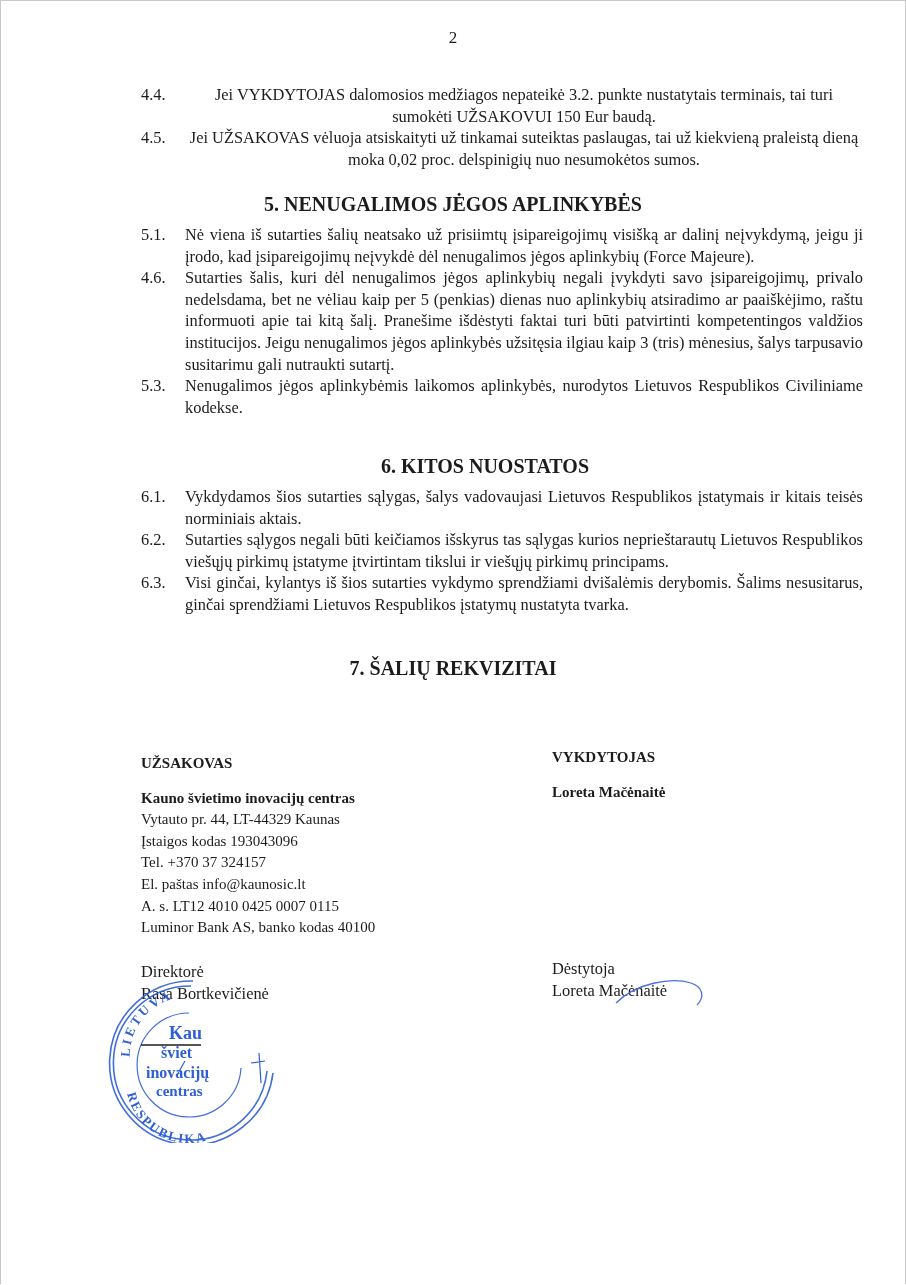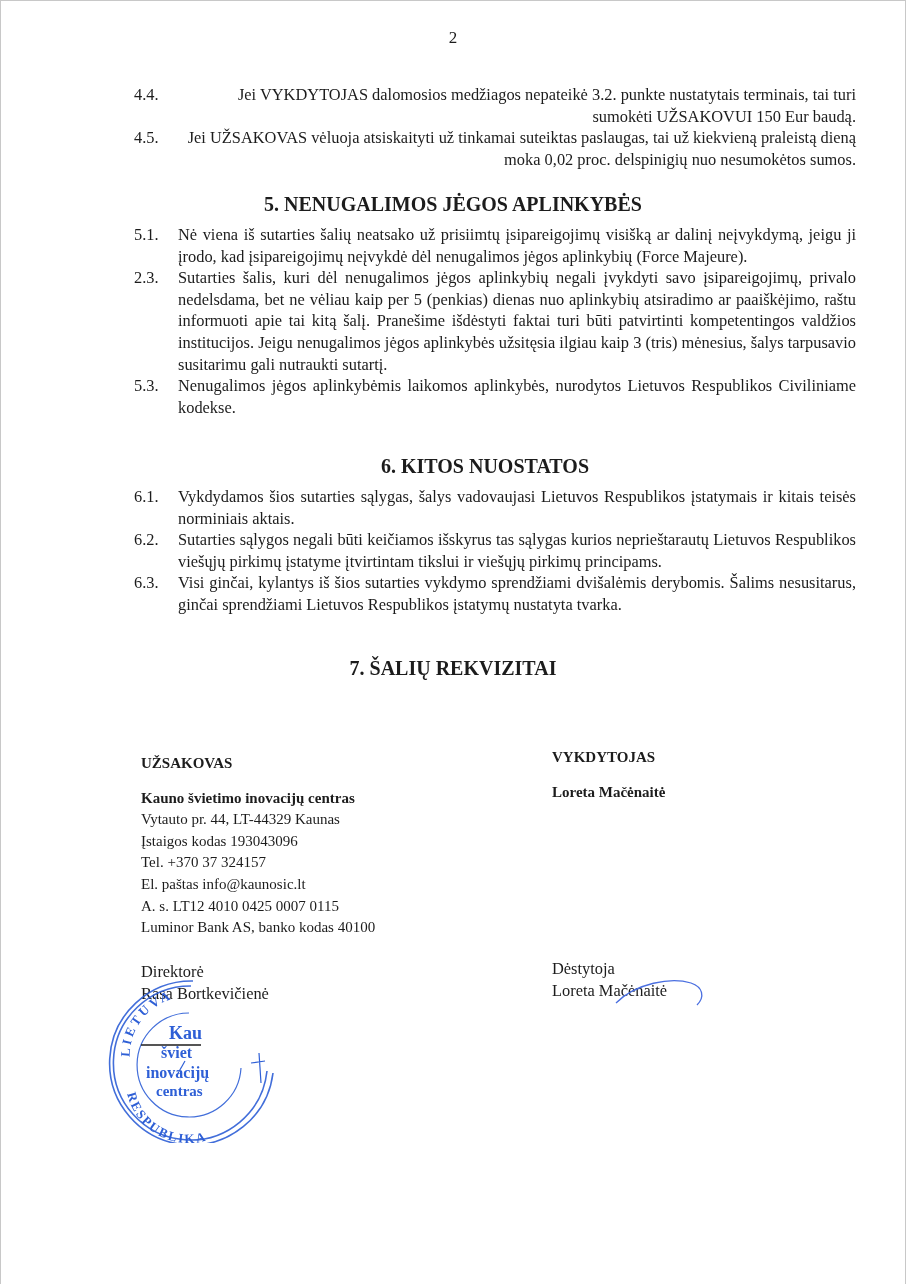--- a/index.html
+++ b/index.html
@@ -4,25 +4,25 @@
 <style>
   html, body { margin: 0; padding: 0; background: #ffffff; }
   body { width: 906px; height: 1285px; position: relative; overflow: hidden; }
   .page {
     position: absolute; left: 0; top: 0; width: 904px; height: 1283px;
     border: 1px solid #c8c8c8; border-bottom: none; background: #fff;
     font-family: "Liberation Serif", "DejaVu Serif", serif;
     color: #1c1c1c;
   }
   .page-number { position: absolute; top: 27px; left: 0; width: 100%; text-align: center; font-size: 17px; }
-  .section { position: absolute; left: 133px; width: 722px; }
+  .section { position: absolute; left: 140px; width: 722px; }
   .item { display: flex; font-size: 16.4px; line-height: 21.6px; }
   .item-num { width: 44px; flex: none; }
   .item-text { flex: 1; text-align: justify; }
-  .item-text.left { text-align: right; }
+  .item-text.left { text-align: center; }
   .heading { text-align: center; font-weight: bold; font-size: 20px; position: absolute; left: 0; width: 100%; }
   .party { position: absolute; font-size: 15px; line-height: 21.6px; }
   .party .role { font-weight: bold; margin-bottom: 13px; }
   .party .org { font-weight: bold; }
   .sig { position: absolute; font-size: 16.4px; line-height: 21.6px; }
   .stamp { position: absolute; left: 100px; top: 972px; width: 175px; height: 170px; }
   .signature-stroke { position: absolute; }
 </style>
 </head>
 <body>
@@ -42,21 +42,21 @@
     </div>
   </div>
 
   <div class="heading" style="top:192px;">5. NENUGALIMOS JĖGOS APLINKYBĖS</div>
   <div class="section" style="top:223px;">
     <div class="item">
       <span class="item-num">5.1.</span>
       <span class="item-text">Nė viena iš sutarties šalių neatsako už prisiimtų įsipareigojimų visišką ar dalinį neįvykdymą, jeigu ji įrodo, kad įsipareigojimų neįvykdė dėl nenugalimos jėgos aplinkybių (Force Majeure).</span>
     </div>
     <div class="item">
-      <span class="item-num">2.3.</span>
+      <span class="item-num">4.6.</span>
       <span class="item-text">Sutarties šalis, kuri dėl nenugalimos jėgos aplinkybių negali įvykdyti savo įsipareigojimų, privalo nedelsdama, bet ne vėliau kaip per 5 (penkias) dienas nuo aplinkybių atsiradimo ar paaiškėjimo, raštu informuoti apie tai kitą šalį. Pranešime išdėstyti faktai turi būti patvirtinti kompetentingos valdžios institucijos. Jeigu nenugalimos jėgos aplinkybės užsitęsia ilgiau kaip 3 (tris) mėnesius, šalys tarpusavio susitarimu gali nutraukti sutartį.</span>
     </div>
     <div class="item">
       <span class="item-num">5.3.</span>
       <span class="item-text">Nenugalimos jėgos aplinkybėmis laikomos aplinkybės, nurodytos Lietuvos Respublikos Civiliniame kodekse.</span>
     </div>
   </div>
 
   <div class="heading" style="top:454px;padding-left:32px;">6. KITOS NUOSTATOS</div>
   <div class="section" style="top:485px;">

